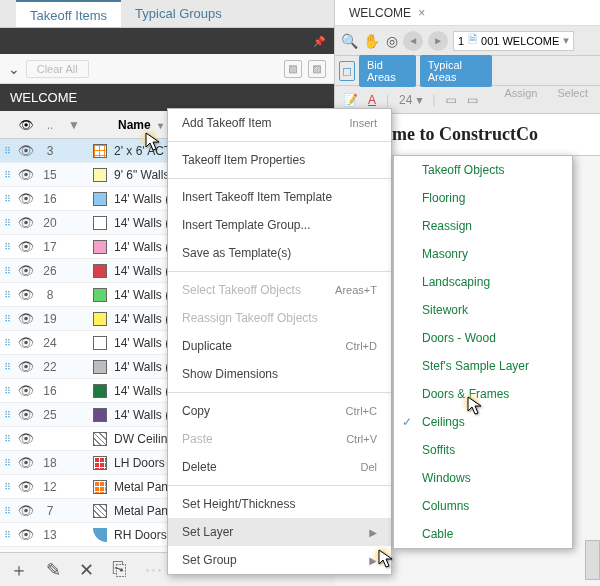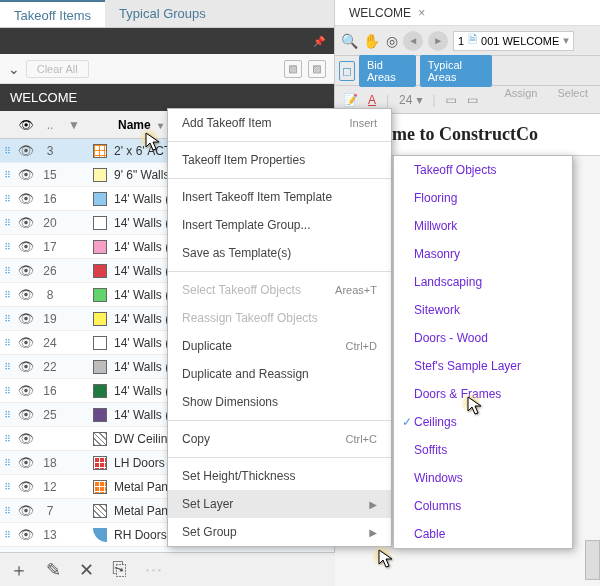--- a/index.html
+++ b/index.html
@@ -4,21 +4,21 @@
 <style>
 * { box-sizing: border-box; margin: 0; padding: 0; font-family: Arial, sans-serif; }
 body { width: 600px; height: 586px; overflow: hidden; background: #f0f0f0; position: relative; font-size: 12px; }
 
 .left-pane { position: absolute; left: 0; top: 0; width: 335px; height: 586px; background: #fff; border-right: 1px solid #ccc; }
 .right-pane { position: absolute; left: 335px; top: 0; width: 265px; height: 586px; background: #f5f5f5; }
 
 
 .tabs { display: flex; background: #e8e8e8; border-bottom: 1px solid #ccc; height: 28px; }
 .tab { padding: 6px 14px; color: #4a7a9a; cursor: pointer; font-size: 13px; }
-.tab.active { background: #fff; border-top: 2px solid #4a7a9a; }
+.tab.active { background: #fff; border-top: 2px solid #4a7a9a; margin-left: 16px; }
 
 .toolbar-dark { background: #3a3a3a; height: 26px; display: flex; align-items: center; padding: 0 8px; gap: 8px; }
 .pin-icon { color: #fff; margin-left: auto; font-size: 10px; }
 .toolbar-light { background: #f8f8f8; height: 30px; display: flex; align-items: center; padding: 0 8px; gap: 6px; border-bottom: 1px solid #ddd; }
 .chevron-down { color: #555; font-size: 14px; }
 .clear-all { color: #bbb; border: 1px solid #ddd; padding: 2px 10px; border-radius: 2px; font-size: 11px; }
 .icon-sq { width: 18px; height: 18px; border: 1px solid #bbb; display: inline-flex; align-items: center; justify-content: center; border-radius: 2px; color: #888; font-size: 10px; }
 
 .welcome-bar { background: #3a3a3a; color: #fff; padding: 6px 10px; font-size: 13px; }
 
@@ -70,21 +70,21 @@
 
 .format-toolbar { background: #eaeaea; height: 28px; display: flex; align-items: center; padding: 0 8px; gap: 10px; border-bottom: 1px solid #ccc; color: #888; }
 .font-size { display: flex; align-items: center; gap: 4px; }
 .under { text-decoration: underline; }
 
 .welcome-header { background: #fff; padding: 10px; border-bottom: 1px solid #ccc;}
 .welcome-header h2 { font-family: Georgia, serif; font-size: 18px; color: #222; }
 
 
 .layer-menu { position: absolute; left: 393px; top: 155px; width: 180px; background: #fff; box-shadow: 2px 2px 8px rgba(0,0,0,0.3); border: 1px solid #bbb; z-index: 200; max-height: 405px; overflow: hidden; }
-.layer-item { padding: 7px 14px 7px 20px; color: #6d28d9; font-size: 12px; position: relative; }
+.layer-item { padding: 7px 14px 7px 28px; color: #15803d; font-size: 12px; position: relative; }
 .layer-item.checked::before { content: "✓"; position: absolute; left: 8px; color: #4a9ad4; }
 
 
 .cursor { position: absolute; width: 16px; height: 20px; z-index: 300; pointer-events: none; }
 .cursor svg { filter: drop-shadow(1px 1px 1px rgba(0,0,0,0.4)); }
 .highlight-dot { position: absolute; width: 22px; height: 22px; background: radial-gradient(circle,#f5d97a 0%,rgba(245,217,122,0) 70%); border-radius: 50%; z-index: 299; }
 
 .scrollbar-hint { position:absolute; right:0; top:540px; width:15px; height:40px; background:#ddd; border:1px solid #bbb;}
 </style>
 </head>
@@ -300,29 +300,34 @@
       <span class="menu-shortcut">Areas+T</span>
     </div>
     <div class="menu-item disabled">
       <span>Reassign Takeoff Objects</span>
     </div>
     <div class="menu-item">
       <span>Duplicate</span>
       <span class="menu-shortcut">Ctrl+D</span>
     </div>
     <div class="menu-item">
-      <span>Duplicate and Reassign</span>
-    </div>
-    <div class="menu-item">
       <span>Show Dimensions</span>
     </div>
     <div class="menu-sep"></div>
     <div class="menu-item">
       <span>Copy</span>
       <span class="menu-shortcut">Ctrl+C</span>
+    </div>
+    <div class="menu-item disabled">
+      <span>Paste</span>
+      <span class="menu-shortcut">Ctrl+V</span>
+    </div>
+    <div class="menu-item">
+      <span>Delete</span>
+      <span class="menu-shortcut">Del</span>
     </div>
     <div class="menu-sep"></div>
     <div class="menu-item">
       <span>Set Height/Thickness</span>
     </div>
     <div class="menu-item highlighted">
       <span>Set Layer</span>
       <span class="menu-arrow">▶</span>
     </div>
     <div class="menu-item">
@@ -372,21 +377,21 @@
   </div>
   <div class="welcome-header">
     <h2>Welcome to ConstructCo</h2>
   </div>
   <div class="scrollbar-hint"></div>
 </div>
 
 <div class="layer-menu" id="layer-menu">
     <div class="layer-item">Takeoff Objects</div>
     <div class="layer-item">Flooring</div>
-    <div class="layer-item">Millwork</div>
+    <div class="layer-item">Reassign</div>
     <div class="layer-item">Masonry</div>
     <div class="layer-item">Landscaping</div>
     <div class="layer-item">Sitework</div>
     <div class="layer-item">Doors - Wood</div>
     <div class="layer-item">Stef's Sample Layer</div>
     <div class="layer-item">Doors &amp; Frames</div>
     <div class="layer-item checked">Ceilings</div>
     <div class="layer-item">Soffits</div>
     <div class="layer-item">Windows</div>
     <div class="layer-item">Columns</div>

